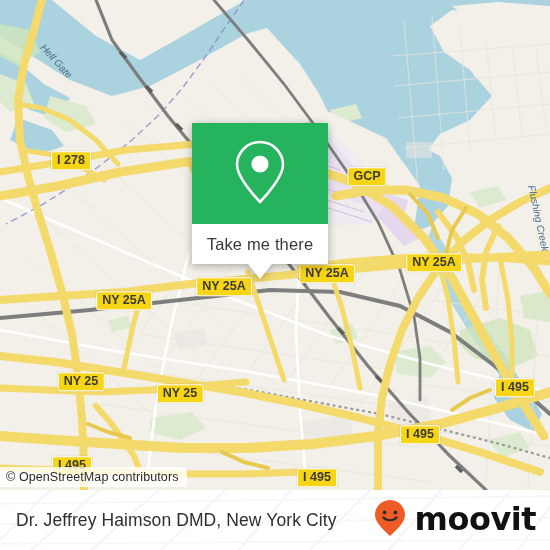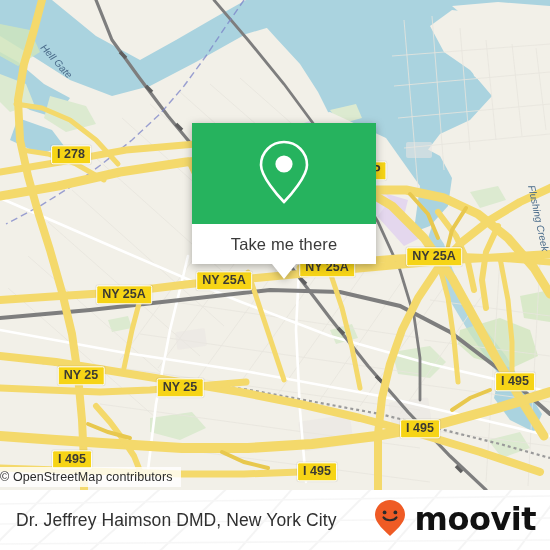--- a/index.html
+++ b/index.html
@@ -14,28 +14,28 @@
   .map{
     position:absolute;left:0;top:0;width:550px;height:490px;
     overflow:hidden;background:#f2f0e8;
   }
   .map svg{display:block;width:550px;height:490px;}
 
   
   .attrib{
     position:absolute;left:0;top:467px;
     background:rgba(255,255,255,0.80);
-    padding:3px 8px 3px 0;
+    padding:3px 8px 3px 6px;
     font-size:12.5px;color:#2b2b2b;letter-spacing:.1px;
     white-space:nowrap;z-index:40;
   }
 
   
   .popup{
-    position:absolute;left:192px;top:123px;width:184px;
+    position:absolute;left:192px;top:123px;width:136px;
     z-index:30;
     filter:drop-shadow(0 2px 4px rgba(0,0,0,.30));
   }
   .popup-head{
     height:101px;background:#26b35e;
     display:flex;align-items:center;justify-content:center;
   }
   .popup-foot{
     height:40px;background:#ffffff;
     display:flex;align-items:center;justify-content:center;
@@ -294,21 +294,21 @@
         <path class="mot" stroke-width="5" d="M 330 272 L 342 308 L 352 348 L 360 388"></path>
         <path class="mot" stroke-width="5" d="M 142 292 L 132 330 L 124 368"></path>
         <path class="mot" stroke-width="5" d="M 438 260 L 448 298 L 454 340 L 458 382"></path>
         <path class="mot" stroke-width="5" d="M 500 258 L 508 300 L 512 342 L 512 382"></path>
 
         <text class="wlbl" transform="translate(40,48) rotate(48)">Hell Gate</text>
         <text class="wlbl" transform="translate(528,186) rotate(78)">Flushing Creek</text>
       </g>
     </svg>
 
-    <div id="shield-layer" style="position:absolute;left:0;top:0;width:550px;height:490px;border-radius:17px;">
+    <div id="shield-layer" style="position:absolute;left:0;top:6px;width:550px;height:490px;border-radius:17px;">
         <div style="position: absolute; left: 71px; top: 155px; transform: translate(-50%, -50%); background: rgb(246, 212, 22); border: 1.6px solid rgb(255, 255, 255); border-radius: 2px; padding: 1px 5px 2px; font-size: 12.5px; font-weight: 700; color: rgb(59, 58, 51); font-family: &quot;Liberation Sans&quot;, sans-serif; white-space: nowrap; box-shadow: rgba(0, 0, 0, 0.05) 0px 0px 0px 1px; line-height: 1.15;">I 278</div>
         <div style="position: absolute; left: 367px; top: 171px; transform: translate(-50%, -50%); background: rgb(246, 212, 22); border: 1.6px solid rgb(255, 255, 255); border-radius: 2px; padding: 1px 5px 2px; font-size: 12.5px; font-weight: 700; color: rgb(59, 58, 51); font-family: &quot;Liberation Sans&quot;, sans-serif; white-space: nowrap; box-shadow: rgba(0, 0, 0, 0.05) 0px 0px 0px 1px; line-height: 1.15;">GCP</div>
         <div style="position: absolute; left: 124px; top: 295px; transform: translate(-50%, -50%); background: rgb(246, 212, 22); border: 1.6px solid rgb(255, 255, 255); border-radius: 2px; padding: 1px 5px 2px; font-size: 12.5px; font-weight: 700; color: rgb(59, 58, 51); font-family: &quot;Liberation Sans&quot;, sans-serif; white-space: nowrap; box-shadow: rgba(0, 0, 0, 0.05) 0px 0px 0px 1px; line-height: 1.15;">NY 25A</div>
         <div style="position: absolute; left: 224px; top: 281px; transform: translate(-50%, -50%); background: rgb(246, 212, 22); border: 1.6px solid rgb(255, 255, 255); border-radius: 2px; padding: 1px 5px 2px; font-size: 12.5px; font-weight: 700; color: rgb(59, 58, 51); font-family: &quot;Liberation Sans&quot;, sans-serif; white-space: nowrap; box-shadow: rgba(0, 0, 0, 0.05) 0px 0px 0px 1px; line-height: 1.15;">NY 25A</div>
         <div style="position: absolute; left: 327px; top: 268px; transform: translate(-50%, -50%); background: rgb(246, 212, 22); border: 1.6px solid rgb(255, 255, 255); border-radius: 2px; padding: 1px 5px 2px; font-size: 12.5px; font-weight: 700; color: rgb(59, 58, 51); font-family: &quot;Liberation Sans&quot;, sans-serif; white-space: nowrap; box-shadow: rgba(0, 0, 0, 0.05) 0px 0px 0px 1px; line-height: 1.15;">NY 25A</div>
         <div style="position: absolute; left: 434px; top: 257px; transform: translate(-50%, -50%); background: rgb(246, 212, 22); border: 1.6px solid rgb(255, 255, 255); border-radius: 2px; padding: 1px 5px 2px; font-size: 12.5px; font-weight: 700; color: rgb(59, 58, 51); font-family: &quot;Liberation Sans&quot;, sans-serif; white-space: nowrap; box-shadow: rgba(0, 0, 0, 0.05) 0px 0px 0px 1px; line-height: 1.15;">NY 25A</div>
         <div style="position: absolute; left: 81px; top: 376px; transform: translate(-50%, -50%); background: rgb(246, 212, 22); border: 1.6px solid rgb(255, 255, 255); border-radius: 2px; padding: 1px 5px 2px; font-size: 12.5px; font-weight: 700; color: rgb(59, 58, 51); font-family: &quot;Liberation Sans&quot;, sans-serif; white-space: nowrap; box-shadow: rgba(0, 0, 0, 0.05) 0px 0px 0px 1px; line-height: 1.15;">NY 25</div>
         <div style="position: absolute; left: 180px; top: 388px; transform: translate(-50%, -50%); background: rgb(246, 212, 22); border: 1.6px solid rgb(255, 255, 255); border-radius: 2px; padding: 1px 5px 2px; font-size: 12.5px; font-weight: 700; color: rgb(59, 58, 51); font-family: &quot;Liberation Sans&quot;, sans-serif; white-space: nowrap; box-shadow: rgba(0, 0, 0, 0.05) 0px 0px 0px 1px; line-height: 1.15;">NY 25</div>
         <div style="position: absolute; left: 72px; top: 460px; transform: translate(-50%, -50%); background: rgb(246, 212, 22); border: 1.6px solid rgb(255, 255, 255); border-radius: 2px; padding: 1px 5px 2px; font-size: 12.5px; font-weight: 700; color: rgb(59, 58, 51); font-family: &quot;Liberation Sans&quot;, sans-serif; white-space: nowrap; box-shadow: rgba(0, 0, 0, 0.05) 0px 0px 0px 1px; line-height: 1.15;">I 495</div>
         <div style="position: absolute; left: 317px; top: 472px; transform: translate(-50%, -50%); background: rgb(246, 212, 22); border: 1.6px solid rgb(255, 255, 255); border-radius: 2px; padding: 1px 5px 2px; font-size: 12.5px; font-weight: 700; color: rgb(59, 58, 51); font-family: &quot;Liberation Sans&quot;, sans-serif; white-space: nowrap; box-shadow: rgba(0, 0, 0, 0.05) 0px 0px 0px 1px; line-height: 1.15;">I 495</div>

